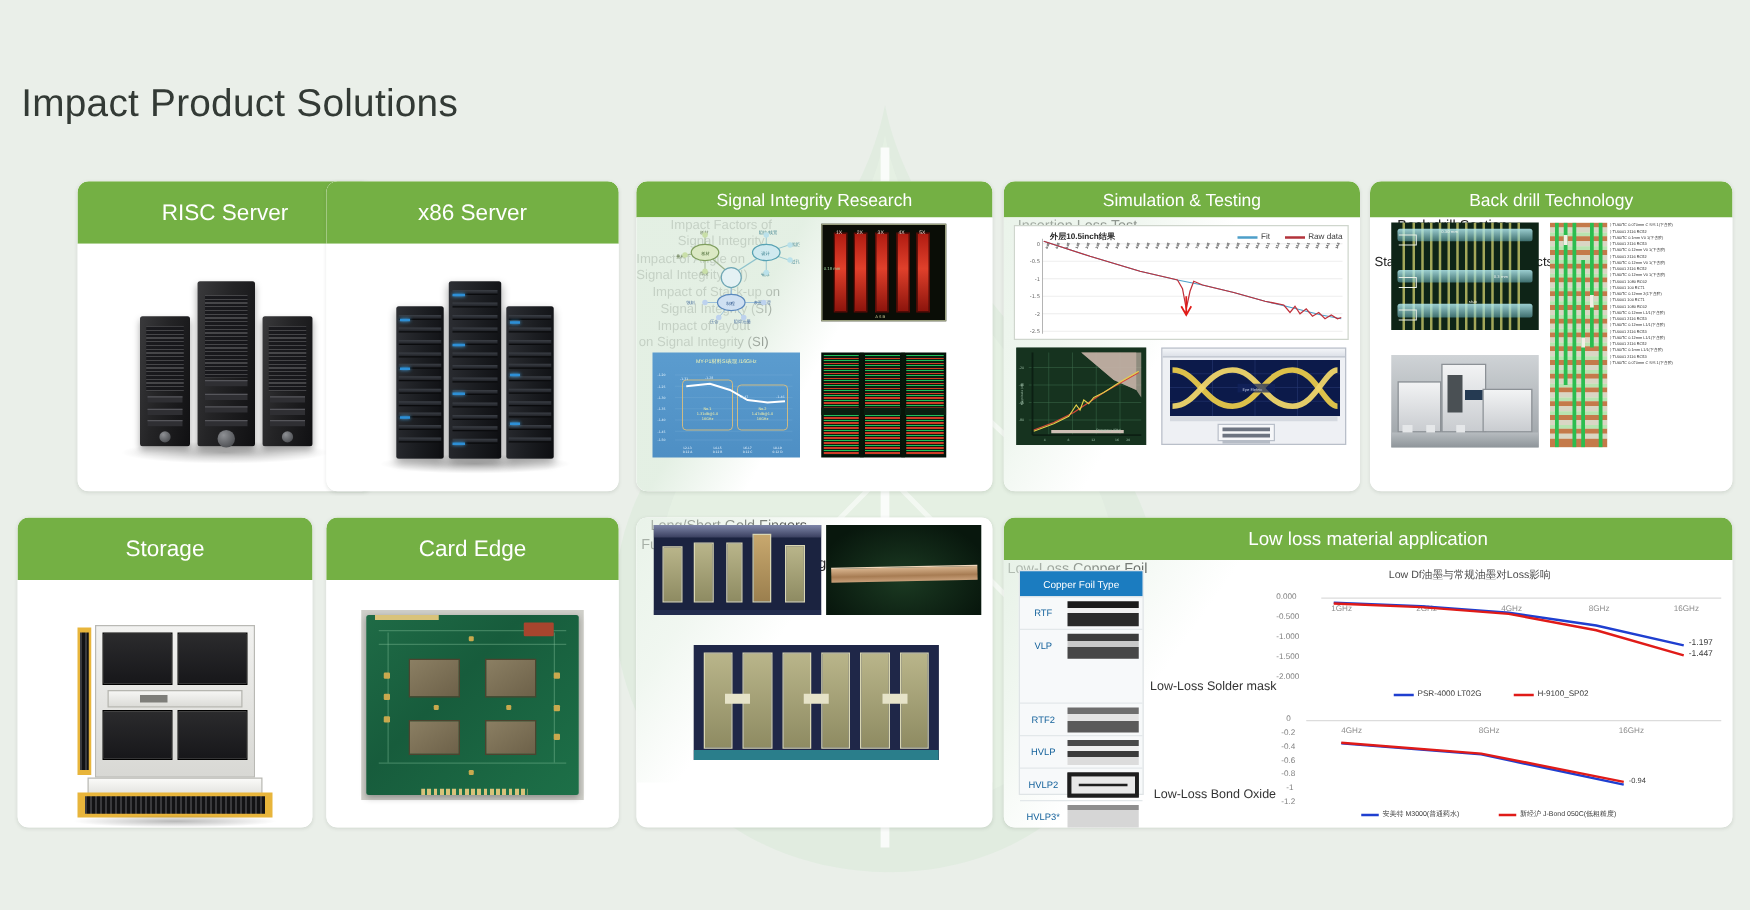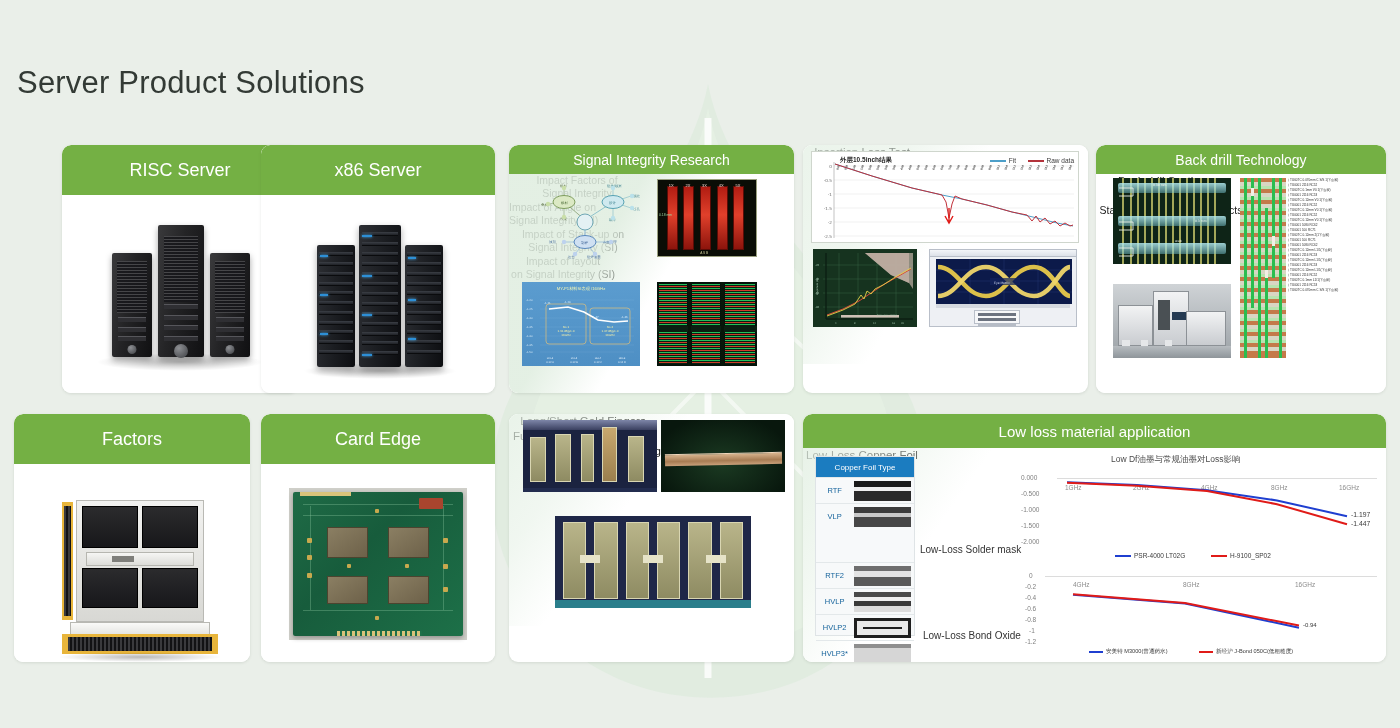--- a/index.html
+++ b/index.html
@@ -197,21 +197,21 @@
 
   <div class="wm">
     <svg width="560" height="620" viewBox="0 0 560 620" aria-hidden="true">
       <path d="M278 6 C300 120 420 215 470 300 C524 392 500 520 400 586 C330 632 230 630 160 586 C58 520 36 392 90 300 C140 215 256 120 278 6 Z" fill="#d9ead8" opacity="0.55"></path>
       <path d="M278 30 C296 130 398 218 440 296 C486 378 466 488 382 544 C322 582 236 580 178 544 C94 488 74 378 120 296 C162 218 260 130 278 30 Z" fill="#e5f1e4" opacity="0.75"></path>
       <path d="M278 40 L278 600" stroke="#ffffff" stroke-width="7" opacity="0.8" fill="none"></path>
       <path d="M278 180 L150 300 M278 180 L406 300 M278 300 L170 410 M278 300 L386 410 M278 410 L198 500 M278 410 L358 500" stroke="#ffffff" stroke-width="4" opacity="0.55" fill="none"></path>
     </svg>
   </div>
 
-  <div class="page-title">Server Product Solutions</div>
+  <div class="page-title">Impact Product Solutions</div>
 
   <div class="card c-risc">
     <div class="card-head">
       <span>RISC Server</span>
     </div>
     <div class="card-body">
       <div style="position:absolute;inset:0;">
         <div class="shadow-floor" style="left:34px;top:158px;width:168px;height:18px;"></div>
 
         <div class="tower" style="left:50px;top:58px;width:40px;height:104px;">
@@ -444,20 +444,23 @@
         <div style="position:absolute;left:0;right:0;top:52%;height:7%;background:#0a1f11;"></div>
         <div style="position:absolute;left:31%;top:0;bottom:0;width:3%;background:#071509;"></div>
         <div style="position:absolute;left:64%;top:0;bottom:0;width:3%;background:#071509;"></div>
       </div>
       <div class="cap" style="left:146px;top:194px;width:108px;white-space:pre-line;">Impact of layout
 on Signal Integrity (SI)</div>
     </div>
   </div>
 
   <div class="card c-sim">
+    <div class="card-head">
+      <span>Simulation &amp; Testing</span>
+    </div>
     <div class="card-body">
       <div class="tint" style="background:linear-gradient(120deg,rgba(226,239,226,.7) 0%,rgba(226,239,226,.55) 25%,rgba(255,255,255,0) 46%);"></div>
 
       <div class="ilplot" style="left:8px;top:6px;width:268px;height:92px;">
         <div style="position:absolute;left:28px;top:4px;font-size:6.5px;font-weight:bold;color:#1e1e1e;">外层10.5inch结果</div>
         <div class="ll-leg" style="right:62px;top:5px;">
           <i style="background:#4d9fc9;"></i>
             <span>Fit</span>
         </div>
         <div class="ll-leg" style="right:4px;top:5px;">
@@ -792,21 +795,21 @@
           <div>⟩ TU60TC 0.1mm L1/1(下含胶)</div>
           <div>⟩ TU0001 2116 RC53</div>
           <div>⟩ TU60TC 0.070mm C S/S 1(下含胶)</div>
         </div>
       <div class="cap-l" style="left:140px;top:188px;width:150px;font-size:10.5px;">Stack-up of Back drill Products</div>
     </div>
   </div>
 
   <div class="card c-stor">
     <div class="card-head">
-      <span>Factors</span>
+      <span>Storage</span>
     </div>
     <div class="card-body">
       <div style="position:absolute;inset:0;">
 
         <div class="stor-rail" style="left:48px;top:38px;width:11px;height:118px;"></div>
         <div class="stor-drv" style="left:50px;top:42px;width:7px;height:110px;"></div>
 
         <div class="stor-body" style="left:62px;top:36px;width:128px;height:122px;"></div>
         <div class="stor-blk" style="left:68px;top:42px;width:56px;height:42px;"></div>
         <div class="stor-blk" style="left:128px;top:42px;width:56px;height:42px;"></div>

